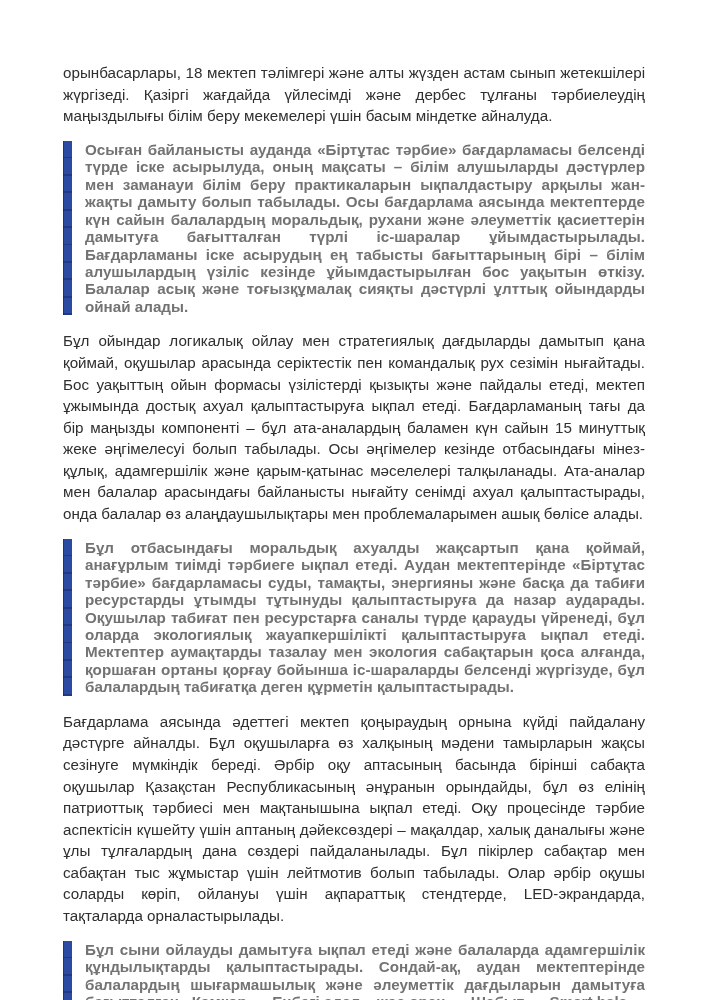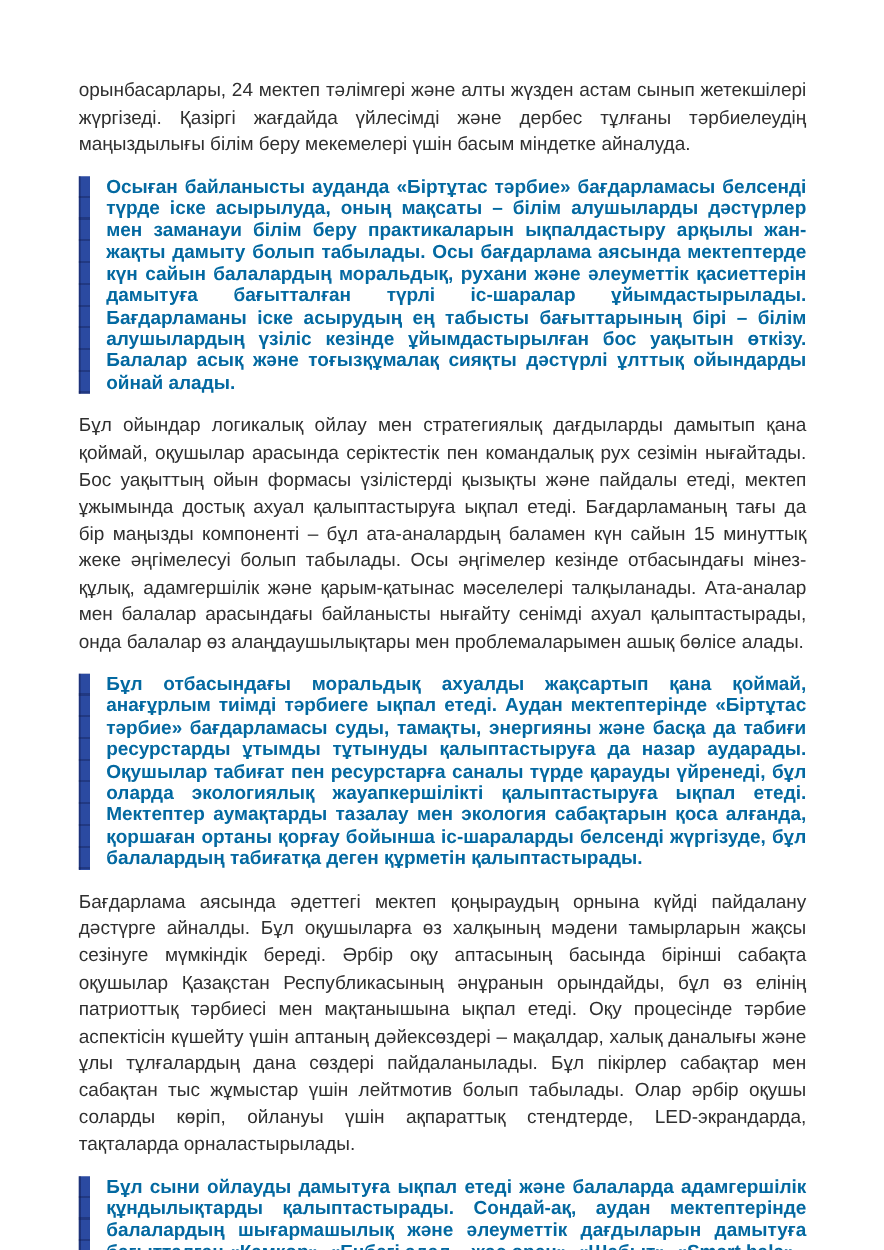--- a/index.html
+++ b/index.html
@@ -40,30 +40,30 @@
     background-image:
       linear-gradient(to right, rgba(10,16,60,0.40) 0 1.5px, rgba(255,255,255,0) 1.5px),
       repeating-linear-gradient(to bottom, rgba(0,0,0,0) 0 15.6px, rgba(8,12,50,0.28) 15.6px 17.4px);
   }
   .quote-text {
     margin: 0;
     flex: 1 1 auto;
     font-size: 15.2px;
     line-height: 1.15;
     font-weight: bold;
-    color: #0369a1;
+    color: #737373;
   }
 </style>
 </head>
 <body>
 
 <div class="page">
   <div class="doc">
 
-    <p class="para">орынбасарлары, 24 мектеп тәлімгері және алты жүзден астам сынып жетекшілері жүргізеді. Қазіргі жағдайда үйлесімді және дербес тұлғаны тәрбиелеудің маңыздылығы білім беру мекемелері үшін басым міндетке айналуда.</p>
+    <p class="para">орынбасарлары, 18 мектеп тәлімгері және алты жүзден астам сынып жетекшілері жүргізеді. Қазіргі жағдайда үйлесімді және дербес тұлғаны тәрбиелеудің маңыздылығы білім беру мекемелері үшін басым міндетке айналуда.</p>
 
     <div class="quote">
       <span class="bar"></span>
       <p class="quote-text">Осыған байланысты ауданда «Біртұтас тәрбие» бағдарламасы белсенді түрде іске асырылуда, оның мақсаты – білім алушыларды дәстүрлер мен заманауи білім беру практикаларын ықпалдастыру арқылы жан-жақты дамыту болып табылады. Осы бағдарлама аясында мектептерде күн сайын балалардың моральдық, рухани және әлеуметтік қасиеттерін дамытуға бағытталған түрлі іс-шаралар ұйымдастырылады. Бағдарламаны іске асырудың ең табысты бағыттарының бірі – білім алушылардың үзіліс кезінде ұйымдастырылған бос уақытын өткізу. Балалар асық және тоғызқұмалақ сияқты дәстүрлі ұлттық ойындарды ойнай алады.</p>
     </div>
 
     <p class="para">Бұл ойындар логикалық ойлау мен стратегиялық дағдыларды дамытып қана қоймай, оқушылар арасында серіктестік пен командалық рух сезімін нығайтады. Бос уақыттың ойын формасы үзілістерді қызықты және пайдалы етеді, мектеп ұжымында достық ахуал қалыптастыруға ықпал етеді. Бағдарламаның тағы да бір маңызды компоненті – бұл ата-аналардың баламен күн сайын 15 минуттық жеке әңгімелесуі болып табылады. Осы әңгімелер кезінде отбасындағы мінез-құлық, адамгершілік және қарым-қатынас мәселелері талқыланады. Ата-аналар мен балалар арасындағы байланысты нығайту сенімді ахуал қалыптастырады, онда балалар өз алаңдаушылықтары мен проблемаларымен ашық бөлісе алады.</p>
 
     <div class="quote">
       <span class="bar"></span>

